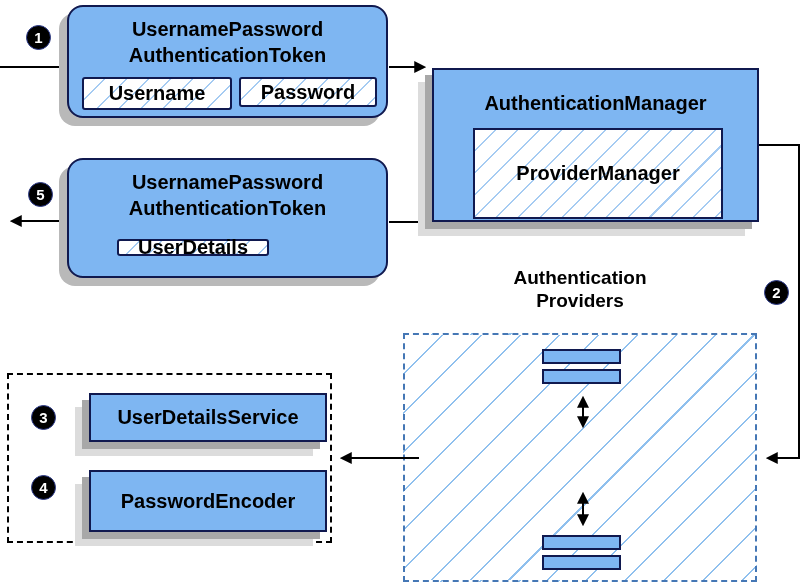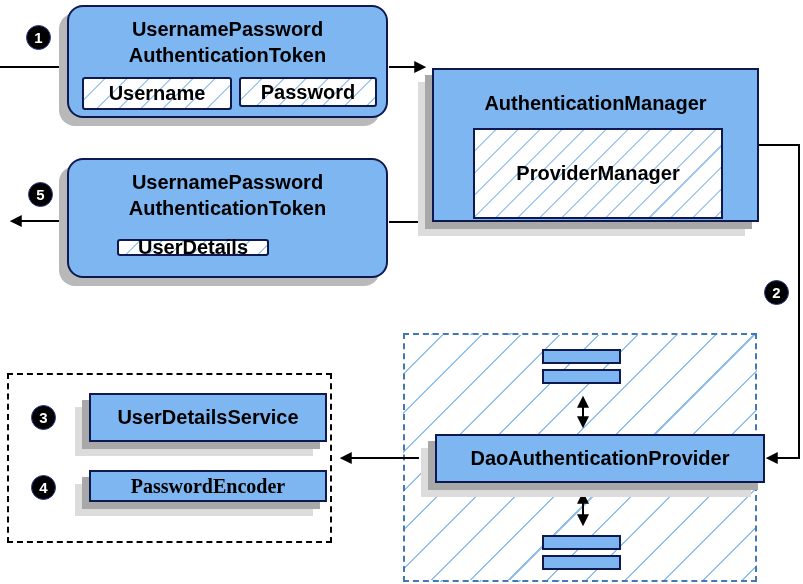--- a/index.html
+++ b/index.html
@@ -57,20 +57,22 @@
 </style>
 </head>
 <body>
 
 <div class="stage">
 
   <div class="providers-area"></div>
 
   <div class="dotted-box"></div>
 
+  <div class="providers-heading">Authentication
+Providers</div>
 
   <svg class="wires" width="803" height="584" viewBox="0 0 803 584">
     <defs>
       <marker id="ah" viewBox="0 0 8 8" refX="6.5" refY="4" markerWidth="6" markerHeight="6" orient="auto-start-reverse" markerUnits="strokeWidth">
         <path d="M0,0 L8,4 L0,8 Z" fill="#000"></path>
       </marker>
     </defs>
     <path d="M0,67 H64" stroke="#000" stroke-width="2" fill="none"></path>
     <path d="M389,67 H424" stroke="#000" stroke-width="2" fill="none" marker-end="url(#ah)"></path>
     <path d="M759,145 H799 V458 H768" stroke="#000" stroke-width="2" fill="none" marker-end="url(#ah)"></path>
@@ -103,18 +105,17 @@
     <div class="token-title">UsernamePassword
 AuthenticationToken</div>
     <div class="hatched" style="left:10px;top:79px;width:152px;height:17px;margin-left:38px;">UserDetails</div>
   </div>
 
   <div class="bar" style="left:542px;top:349px;"></div>
   <div class="bar" style="left:542px;top:369px;"></div>
   <div class="bar" style="left:542px;top:535px;"></div>
   <div class="bar" style="left:542px;top:555px;"></div>
 
-  <div class="box rect-shadow big-label" style="left:419px;top:434px;width:330px;height:49px;">DaoAuthenticationProvider</div>
 
   <div class="box rect-shadow big-label" style="left:73px;top:393px;width:238px;height:49px;">UserDetailsService</div>
-  <div class="box rect-shadow big-label" style="left:73px;top:470px;width:238px;height:32px;font-family:Liberation Serif, serif;">PasswordEncoder</div>
+  <div class="box rect-shadow big-label" style="left:73px;top:470px;width:238px;height:62px;">PasswordEncoder</div>
 
 </div>
 
 </body></html>

